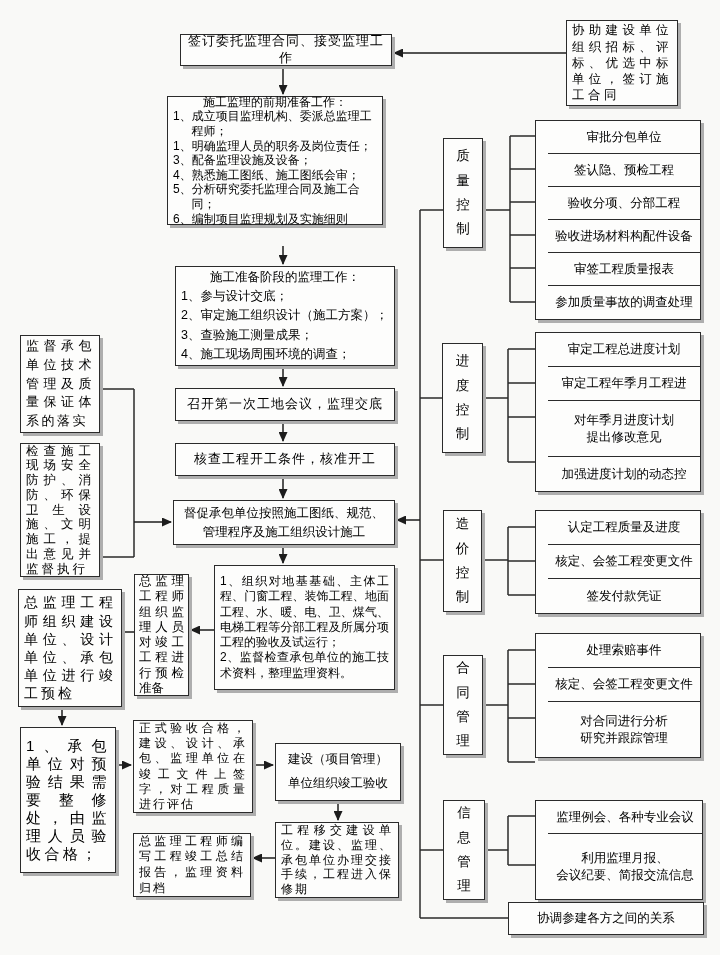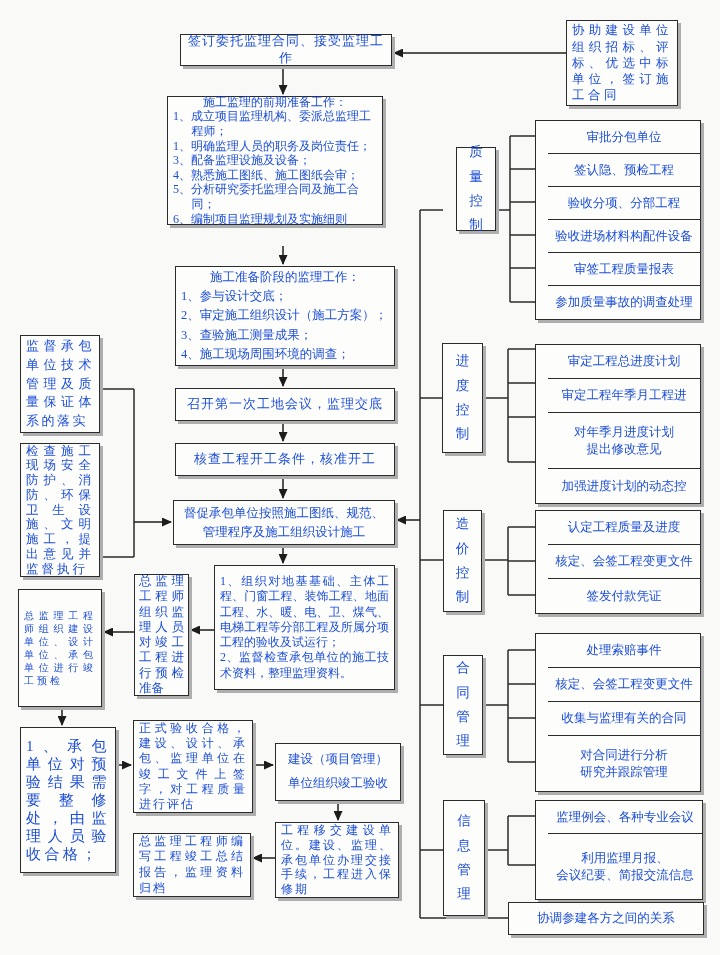--- a/index.html
+++ b/index.html
@@ -1,18 +1,18 @@
 <!DOCTYPE html>
 <html><head>
 <meta charset="utf-8">
 <style>
   html,body{margin:0;padding:0;}
   body{background:#f6f6f4;}
   #canvas{position:relative;width:720px;height:955px;background:#f9f9f7;overflow:hidden;
-          font-family:Liberation Serif, serif;color:#1d4ed8;}
+          font-family:Liberation Sans, sans-serif;color:#000000;}
   #wires{position:absolute;left:0;top:0;width:720px;height:955px;}
   .box{position:absolute;box-sizing:border-box;background:#fdfdfc;border:1.5px solid #2b2b2b;
        box-shadow:3px 3px 0 #aeaeae;display:flex;flex-direction:column;justify-content:center;
        padding:3px 5px;line-height:1.3;font-size:12.5px;}
   .center{align-items:center;text-align:center;}
   .justify{text-align:justify;}
   .pre{white-space:pre-line;}
   .hang{padding-left:1.55em;text-indent:-1.55em;}
   .vtext{width:1em;word-break:break-all;margin:0 auto;text-align:center;line-height:1.8;font-size:13.5px;}
   .stack{position:absolute;box-sizing:border-box;background:#fdfdfc;border:1.5px solid #2b2b2b;
@@ -110,21 +110,21 @@
     </div>
 
   <div class="box justify" style="left:20px;top:335px;width:80px;height:98px;font-size:13px;line-height:1.45;letter-spacing:2.5px;">
       <span>监督承包单位技术管理及质量保证体系的落实</span>
     </div>
 
   <div class="box justify" style="left:20px;top:443px;width:80px;height:134px;font-size:12.5px;line-height:1.18;letter-spacing:3px;">
       <span>检查施工现场安全防护、消防、环保卫生设施、文明施工，提出意见并监督执行</span>
     </div>
 
-  <div class="box justify" style="left:18px;top:589px;width:84px;height:118px;font-size:10px;line-height:1.3;letter-spacing:3px;">
+  <div class="box justify" style="left:18px;top:589px;width:104px;height:118px;font-size:14px;line-height:1.3;letter-spacing:3px;">
       <span>总监理工程师组织建设单位、设计单位、承包单位进行竣工预检</span>
     </div>
 
   <div class="box justify" style="left:20px;top:727px;width:96px;height:146px;font-size:15px;line-height:1.21;letter-spacing:3.5px;">
     <div>1、承包单位对预验结果需要整修处，由监理人员验收合格；</div>
   </div>
 
   <div class="box justify" style="left:133px;top:720px;width:120px;height:93px;font-size:12px;line-height:1.26;letter-spacing:2px;">
       <span>正式验收合格，建设、设计、承包、监理单位在竣工文件上签字，对工程质量进行评估</span>
     </div>
@@ -133,36 +133,36 @@
 单位组织竣工验收</span></div>
 
   <div class="box justify" style="left:275px;top:822px;width:124px;height:76px;font-size:12px;line-height:1.24;letter-spacing:2px;">
       <span>工程移交建设单位。建设、监理、承包单位办理交接手续，工程进入保修期</span>
     </div>
 
   <div class="box justify" style="left:133px;top:833px;width:118px;height:64px;font-size:12px;line-height:1.3;letter-spacing:2px;">
       <span>总监理工程师编写工程竣工总结报告，监理资料归档</span>
     </div>
 
-  <div class="box center" style="left:443px;top:147px;width:40px;height:84px;margin-left:13px;">
+  <div class="box center" style="left:443px;top:138px;width:40px;height:110px;">
     <div class="vtext">质量控制</div>
   </div>
   <div class="stack" style="left:535px;top:120px;width:166px;">
     <div class="stack-item" style="height:33px;">审批分包单位</div>
     <div class="stack-item" style="height:33px;">签认隐、预检工程</div>
     <div class="stack-item" style="height:33px;">验收分项、分部工程</div>
     <div class="stack-item" style="height:33px;">验收进场材料构配件设备</div>
     <div class="stack-item" style="height:33px;">审签工程质量报表</div>
     <div class="stack-item" style="height:33px;">参加质量事故的调查处理</div>
   </div>
 
   <div class="box center" style="left:442px;top:343px;width:41px;height:110px;">
     <div class="vtext">进度控制</div>
   </div>
-  <div class="stack" style="left:535px;top:332px;width:166px;margin-top:12px;">
+  <div class="stack" style="left:535px;top:332px;width:166px;">
     <div class="stack-item" style="height:34px;">审定工程总进度计划</div>
     <div class="stack-item" style="height:34px;text-align:center;">审定工程年季月工程进</div>
     <div class="stack-item" style="height:56px;">对年季月进度计划
 提出修改意见</div>
     <div class="stack-item" style="height:34px;">加强进度计划的动态控</div>
   </div>
 
   <div class="box center" style="left:443px;top:510px;width:39px;height:102px;">
     <div class="vtext">造价控制</div>
   </div>
@@ -171,26 +171,25 @@
     <div class="stack-item" style="height:34px;">核定、会签工程变更文件</div>
     <div class="stack-item" style="height:34px;">签发付款凭证</div>
   </div>
 
   <div class="box center" style="left:443px;top:655px;width:40px;height:100px;">
     <div class="vtext">合同管理</div>
   </div>
   <div class="stack" style="left:535px;top:633px;width:166px;">
     <div class="stack-item" style="height:34px;">处理索赔事件</div>
     <div class="stack-item" style="height:34px;">核定、会签工程变更文件</div>
-    <div class="stack-item" style="height:34px;">收集与监理有关的合同</div>
     <div class="stack-item" style="height:55px;">对合同进行分析
 研究并跟踪管理</div>
   </div>
 
-  <div class="box center" style="left:443px;top:800px;width:42px;height:116px;">
+  <div class="box center" style="left:443px;top:800px;width:42px;height:100px;">
     <div class="vtext">信息管理</div>
   </div>
   <div class="stack" style="left:535px;top:800px;width:168px;">
     <div class="stack-item" style="height:33px;text-align:right;">监理例会、各种专业会议</div>
     <div class="stack-item" style="height:65px;">利用监理月报、
 会议纪要、简报交流信息</div>
   </div>
 
   <div class="box center" style="left:508px;top:902px;width:196px;height:33px;font-size:12.5px;">
       <span>协调参建各方之间的关系</span>

